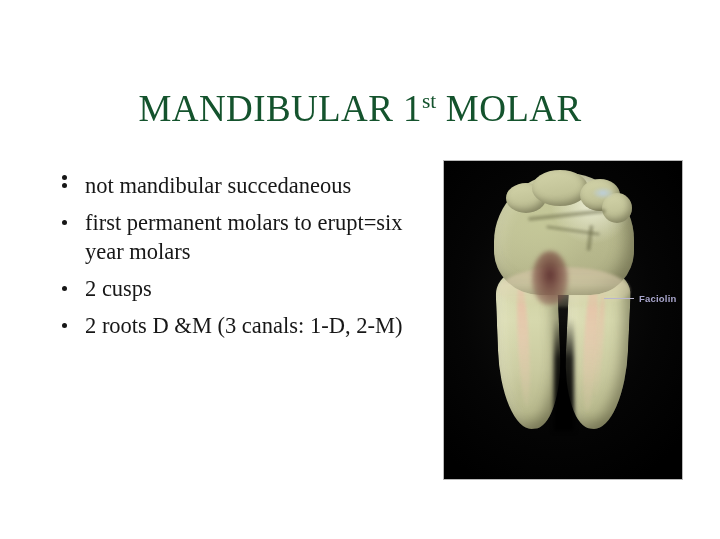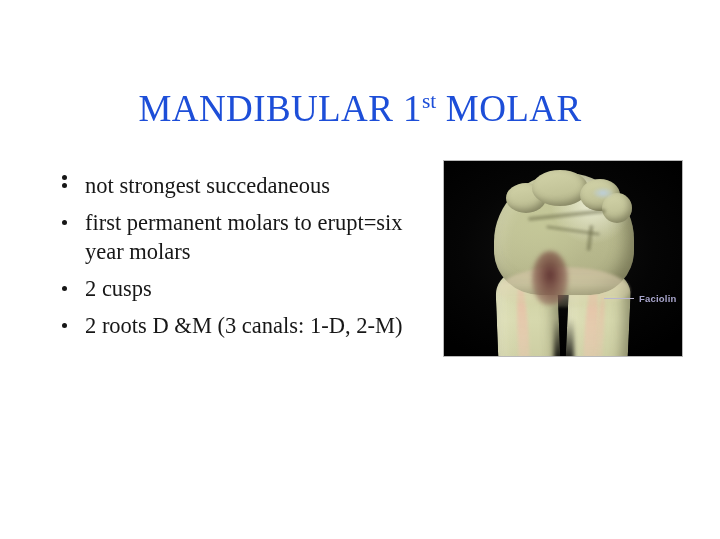--- a/index.html
+++ b/index.html
@@ -26,21 +26,21 @@
   .slide-title {
     position: absolute;
     left: 0;
     top: 64px;
     width: 720px;
     text-align: center;
     font-family: "Liberation Serif", "DejaVu Serif", serif;
     font-size: 37px;
     font-weight: 400;
     letter-spacing: 0.4px;
-    color: #1d4ed8;
+    color: #14532d;
     white-space: nowrap;
     line-height: 1.1;
   }
   .slide-title .ord {
     font-size: 0.58em;
     vertical-align: super;
     line-height: 0;
     letter-spacing: 0;
   }
 
@@ -75,21 +75,21 @@
     border-radius: 50%;
     background: #171717;
   }
 
   
   .image-frame {
     position: absolute;
     left: 443px;
     top: 160px;
     width: 240px;
-    height: 197px;
+    height: 320px;
     background: #ef4444;
     border: 1px solid #b9b9b9;
     box-sizing: border-box;
     overflow: hidden;
   }
   .photo-stage {
     position: absolute;
     inset: 0;
     background: radial-gradient(ellipse 70% 62% at 48% 46%, #111110 0%, #050505 58%, #000000 100%);
   }
@@ -244,21 +244,21 @@
 <div class="slide">
 
   <h1 class="slide-title"><span>MANDIBULAR 1</span><span class="ord">st</span><span> MOLAR</span></h1>
 
   <ul class="bullet-list">
     <li class="bullet-item">
       <span class="bullet-dot"></span>
     </li>
     <li class="bullet-item">
       <span class="bullet-dot"></span>
-      <span>not strongest succedaneous</span>
+      <span>not mandibular succedaneous</span>
     </li>
     <li class="bullet-item">
       <span class="bullet-dot"></span>
       <span>first permanent molars to erupt=six year molars</span>
     </li>
     <li class="bullet-item">
       <span class="bullet-dot"></span>
       <span>2 cusps</span>
     </li>
     <li class="bullet-item">

